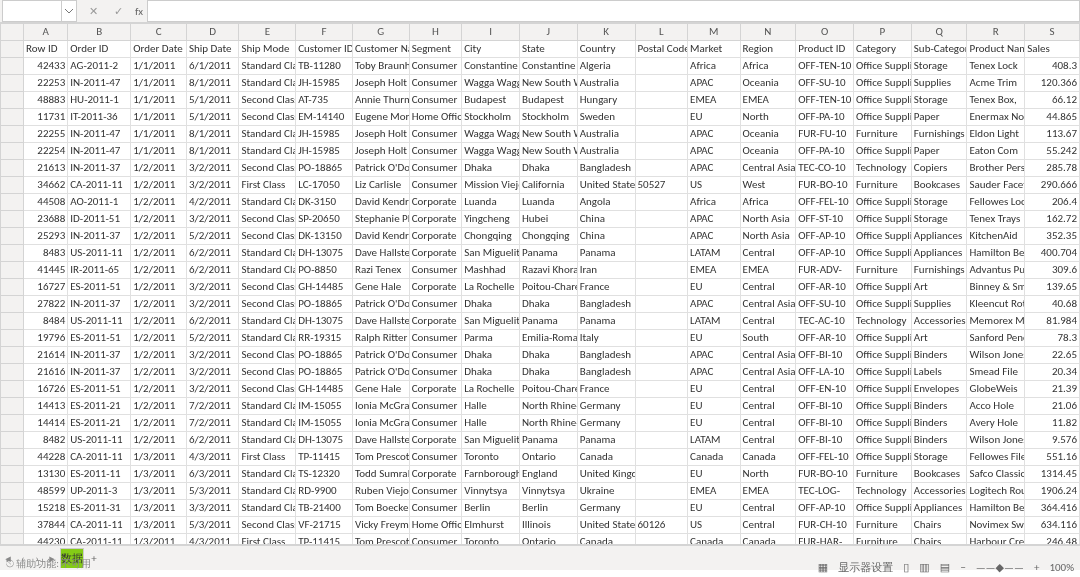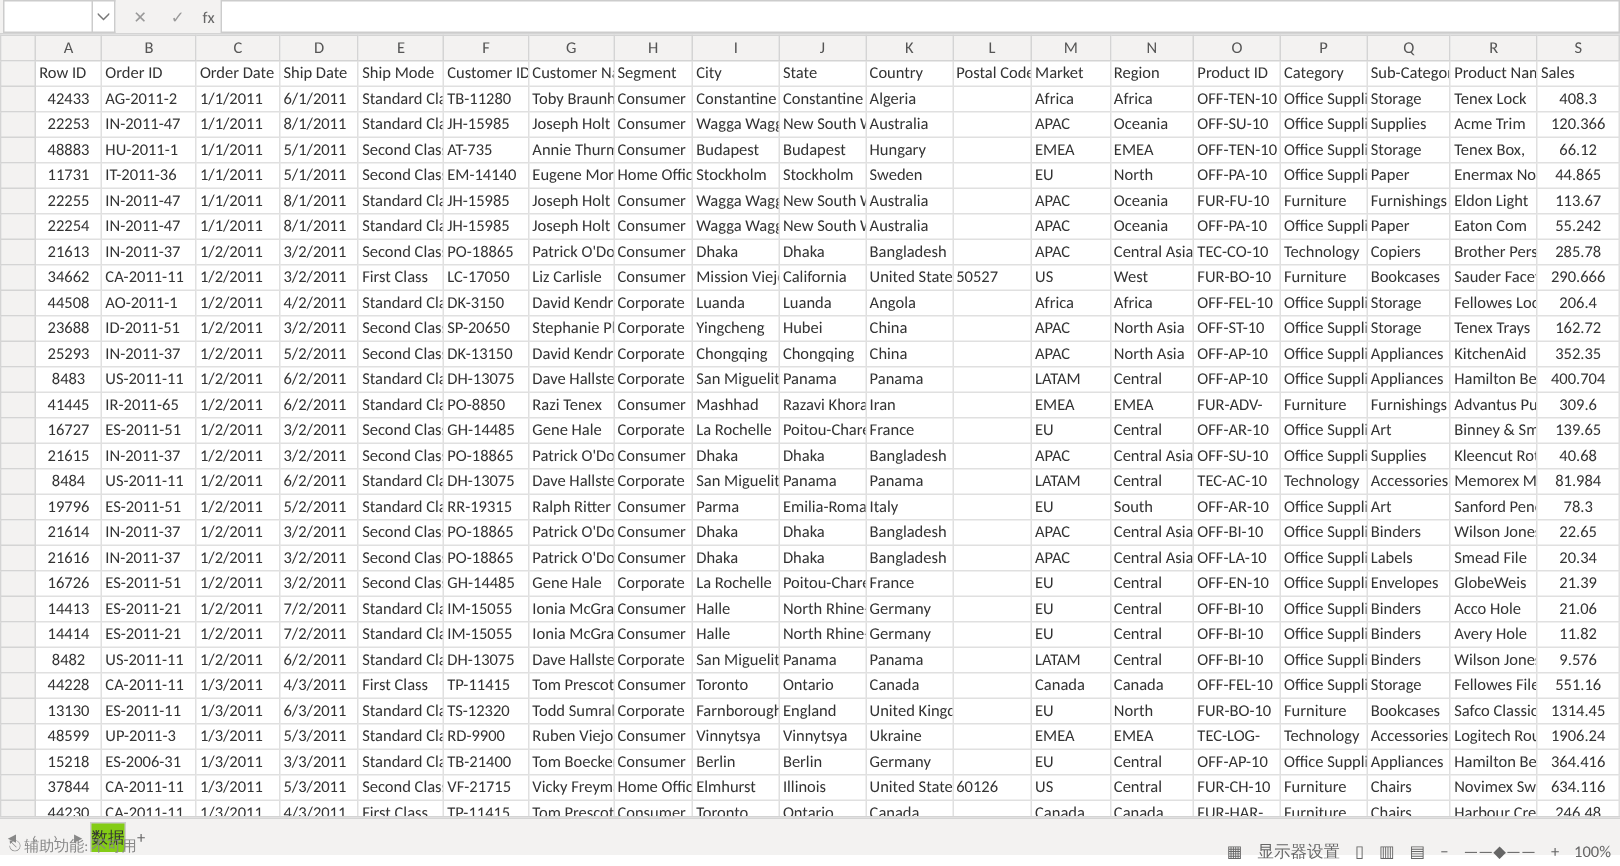--- a/index.html
+++ b/index.html
@@ -9,21 +9,21 @@
   .namebox input{border:none;outline:none;font-size:11px;width:100%;background:transparent;}
   .dd{width:14px;height:20px;border:1px solid #ccc;border-left:none;background:#fff;display:flex;align-items:center;justify-content:center;color:#777;}
   .fxicons{width:50px;display:flex;align-items:center;justify-content:space-around;color:#999;margin:0 4px;}
   .fxlabel{color:#666;margin-right:4px;}
   .fxinput{flex:1;height:20px;border:1px solid #ccc;background:#fff;}
   .grid{height:521px;overflow:hidden;border-bottom:1px solid #d4d4d4;}
   table{border-collapse:collapse;table-layout:fixed;width:1080px;}
   th,td{border:1px solid #e0e0e0;height:16px;line-height:16px;padding:0 2px;white-space:nowrap;overflow:hidden;text-align:left;font-weight:normal;}
   thead th{background:#f3f2f1;text-align:center;color:#555;border:1px solid #d4d4d4;}
   .rowhead{background:#f3f2f1;text-align:center;color:#555;border:1px solid #d4d4d4;width:22px;}
-  td.num{text-align:center;}
+  td.num{text-align:right;}
   .cw-rn{width:22px;}
   .cw-A{width:42px;} .cw-B{width:60px;} .cw-C{width:53px;} .cw-D{width:50px;}
   .cw-E{width:54px;} .cw-F{width:54px;} .cw-G{width:54px;} .cw-H{width:50px;}
   .cw-I{width:55px;} .cw-J{width:55px;} .cw-K{width:55px;} .cw-L{width:50px;}
   .cw-M{width:50px;} .cw-N{width:53px;} .cw-O{width:55px;} .cw-P{width:55px;}
   .cw-Q{width:53px;} .cw-R{width:55px;} .cw-S{width:52px;}
   .tabs{height:24px;background:#f3f2f1;display:flex;align-items:center;border-top:1px solid #d4d4d4;}
   .tabnav{width:60px;display:flex;justify-content:space-around;color:#888;}
   .tab{padding:2px 0;background:#84cc16;border:1px solid #ccc;border-bottom:none;font-size:11px;}
   .addtab{width:20px;text-align:center;color:#666;}
@@ -427,21 +427,21 @@
             <td>EU</td>
             <td>Central</td>
             <td>OFF-AR-10</td>
             <td>Office Supplies</td>
             <td>Art</td>
             <td>Binney &amp; Smith</td>
             <td class="num">139.65</td>
           </tr>
           <tr>
             <td class="rowhead"></td>
-            <td class="num">21615</td>
+            <td class="num">27822</td>
             <td>IN-2011-37</td>
             <td>1/2/2011</td>
             <td>3/2/2011</td>
             <td>Second Class</td>
             <td>PO-18865</td>
             <td>Patrick O'Donnell</td>
             <td>Consumer</td>
             <td>Dhaka</td>
             <td>Dhaka</td>
             <td>Bangladesh</td>
@@ -692,21 +692,21 @@
             <td>EMEA</td>
             <td>TEC-LOG-</td>
             <td>Technology</td>
             <td>Accessories</td>
             <td>Logitech Router</td>
             <td class="num">1906.24</td>
           </tr>
           <tr>
             <td class="rowhead"></td>
             <td class="num">15218</td>
-            <td>ES-2006-31</td>
+            <td>ES-2011-31</td>
             <td>1/3/2011</td>
             <td>3/3/2011</td>
             <td>Standard Class</td>
             <td>TB-21400</td>
             <td>Tom Boeckenhauer</td>
             <td>Consumer</td>
             <td>Berlin</td>
             <td>Berlin</td>
             <td>Germany</td>
             <td></td>

